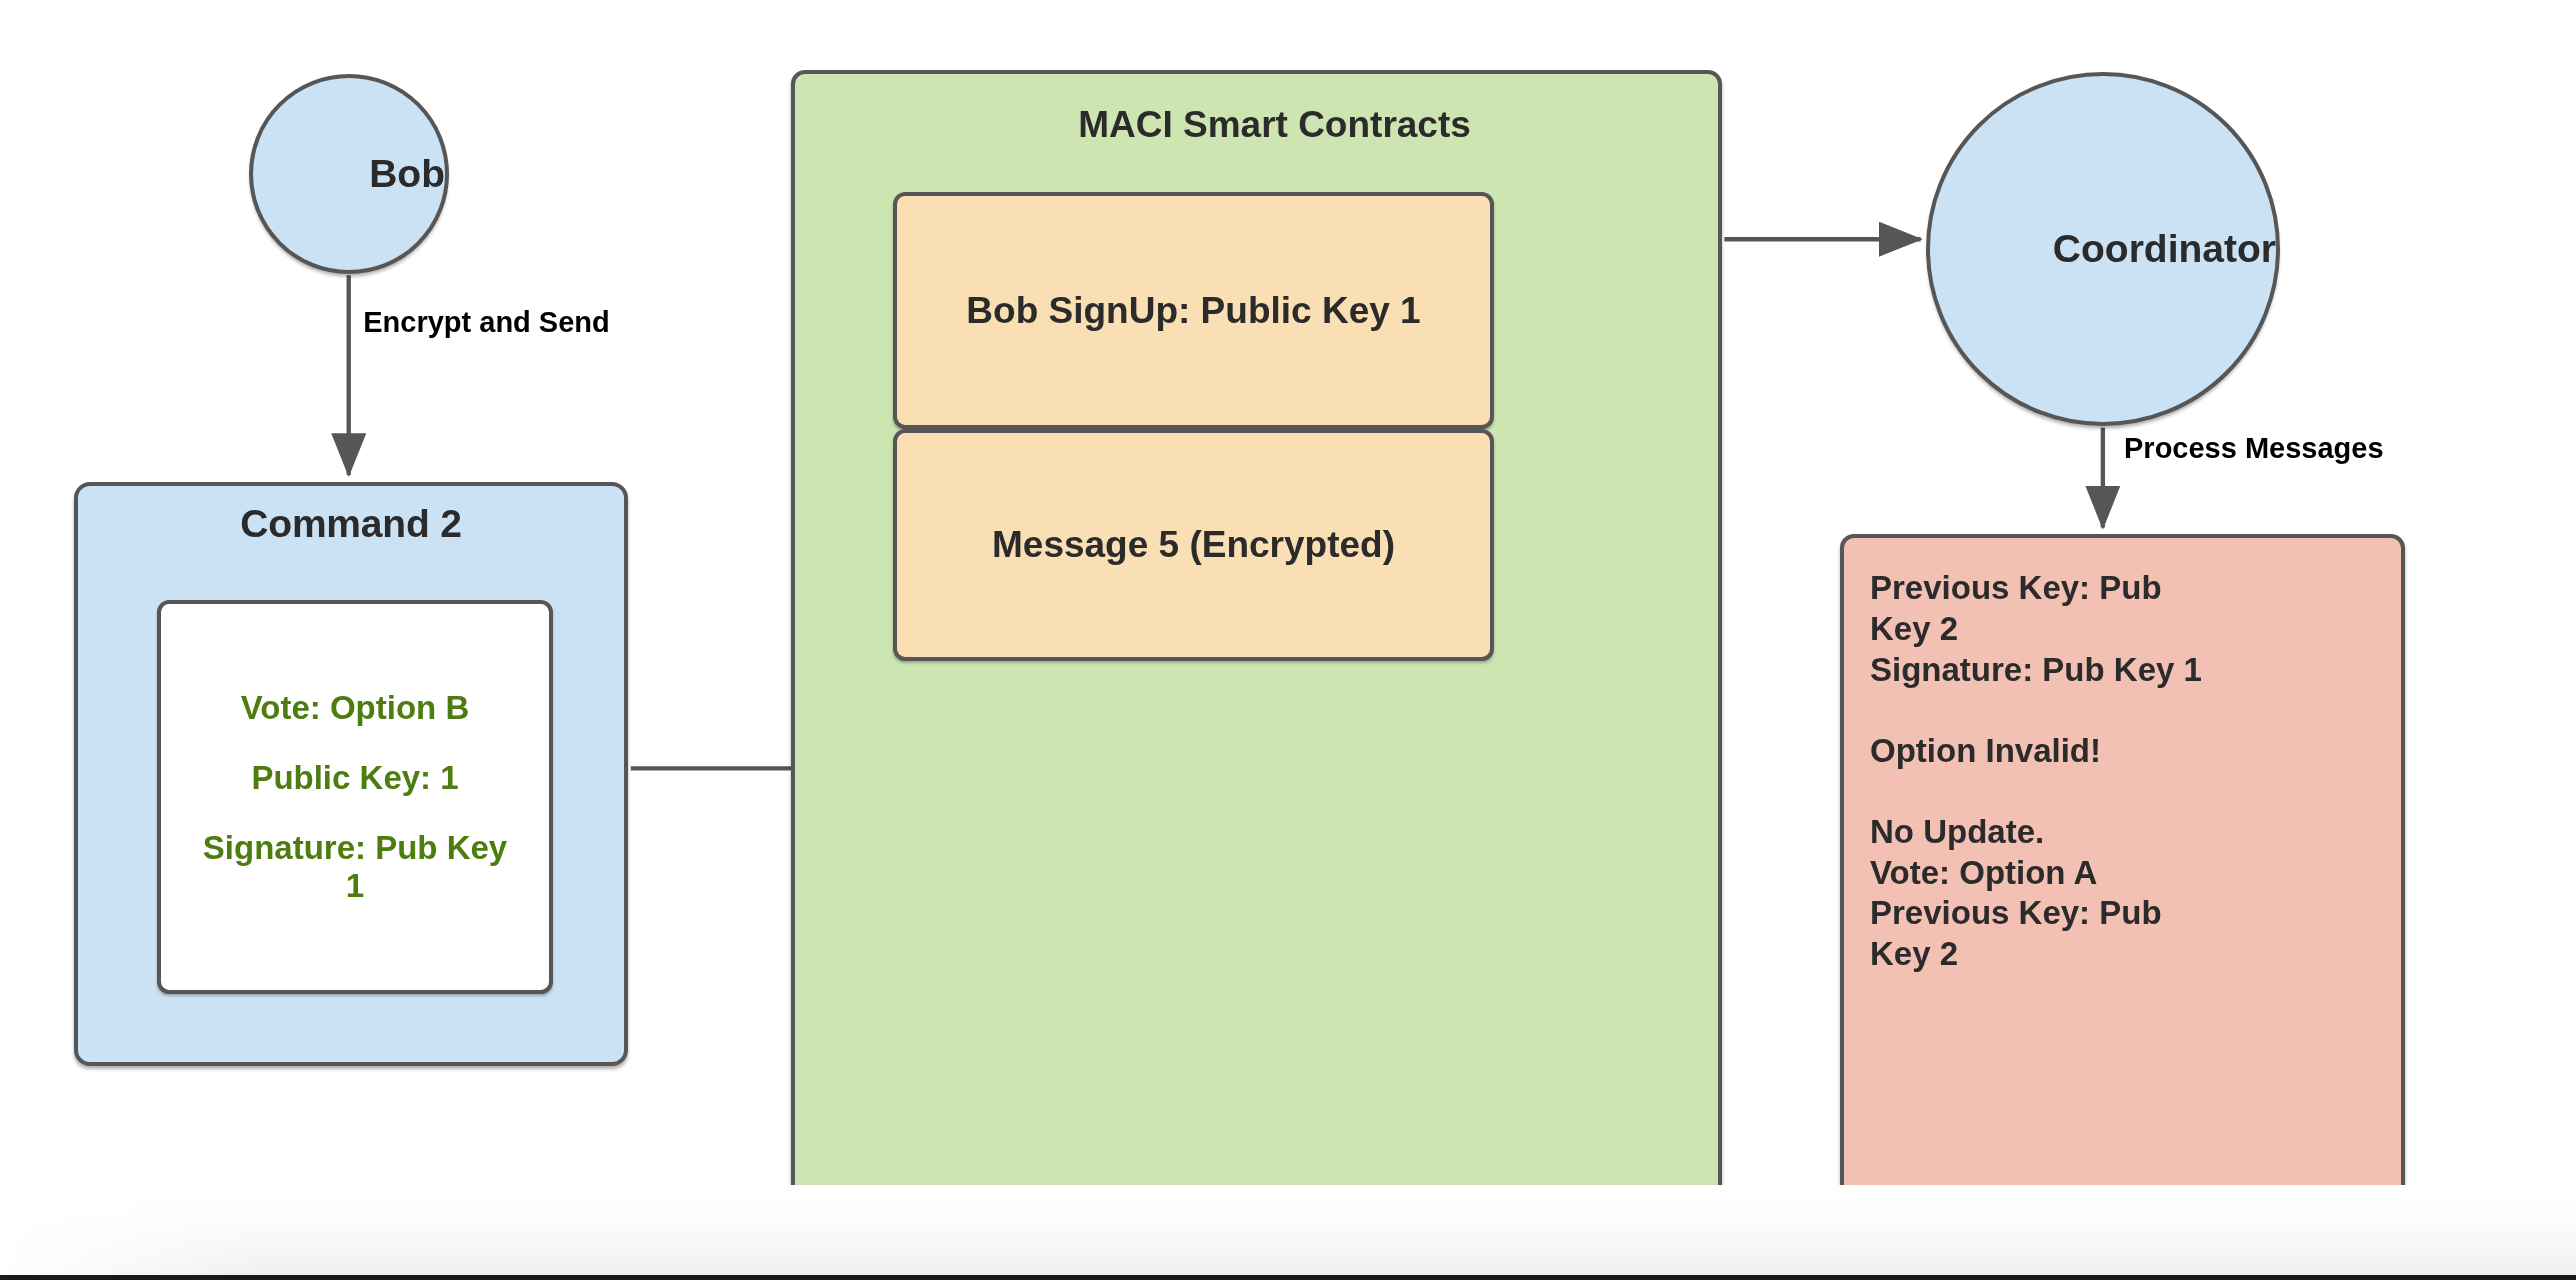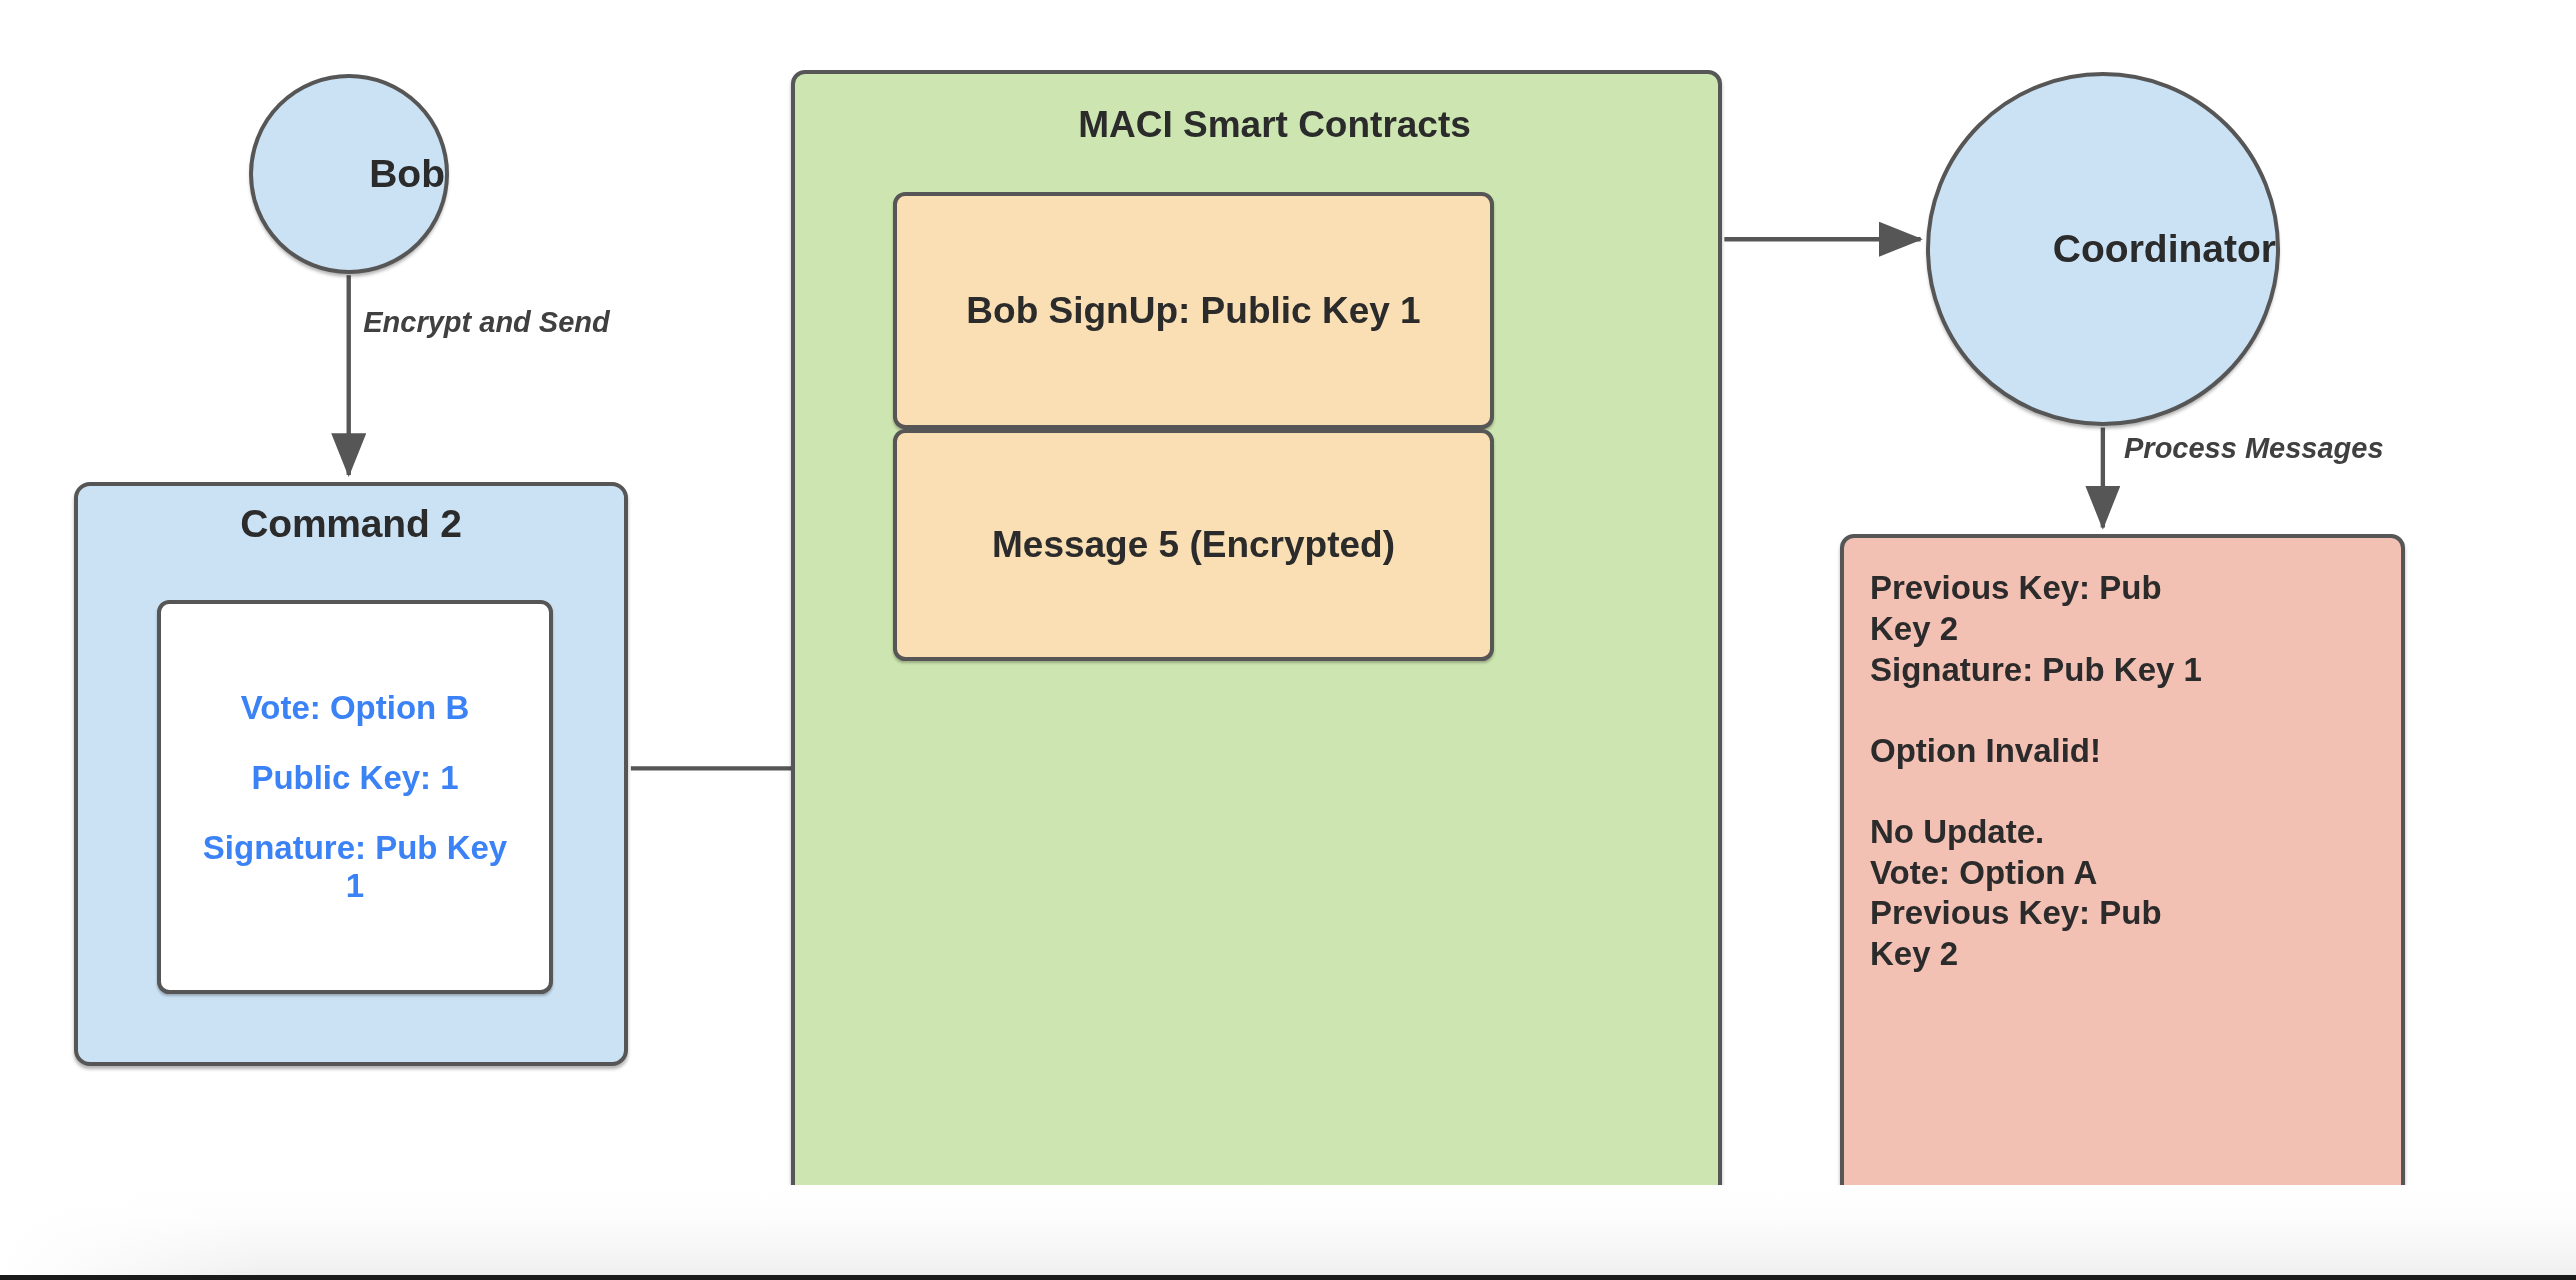--- a/index.html
+++ b/index.html
@@ -88,21 +88,21 @@
     background: #ffffff;
     display: flex;
     flex-direction: column;
     align-items: center;
     justify-content: center;
     box-shadow: 0 2.6px 2.6px -0.9px rgba(0,0,0,0.25);
   }
   .cmd-line {
     font-size: 33px;
     font-weight: bold;
-    color: #3b82f6;
+    color: #4d7c0f;
     text-align: center;
     line-height: 1.15;
     margin: 16px 0;
     width: 324px;
   }
 
   #maci-node {
     left: 791px; top: 70px; width: 931px; height: 1139px;
     border-radius: 14px;
     flex-direction: column;
@@ -157,24 +157,23 @@
     text-align: left;
     white-space: pre-wrap;
   }
   .result-gap { height: 40px; }
 
   
   .edge-label {
     position: absolute;
     font-size: 29px;
     font-weight: bold;
-    color: #404040;
+    color: #000000;
     text-align: center;
     line-height: 1.22;
-    font-style: italic;
   }
   #label-encrypt-send { left: 355px; top: 305px; width: 263px; }
   #label-process-messages { left: 2124px; top: 431px; width: 394px; text-align: left; }
 
   
   #connectors {
     position: absolute;
     left: 0; top: 0;
     width: 2576px; height: 1281px;
     pointer-events: none;

